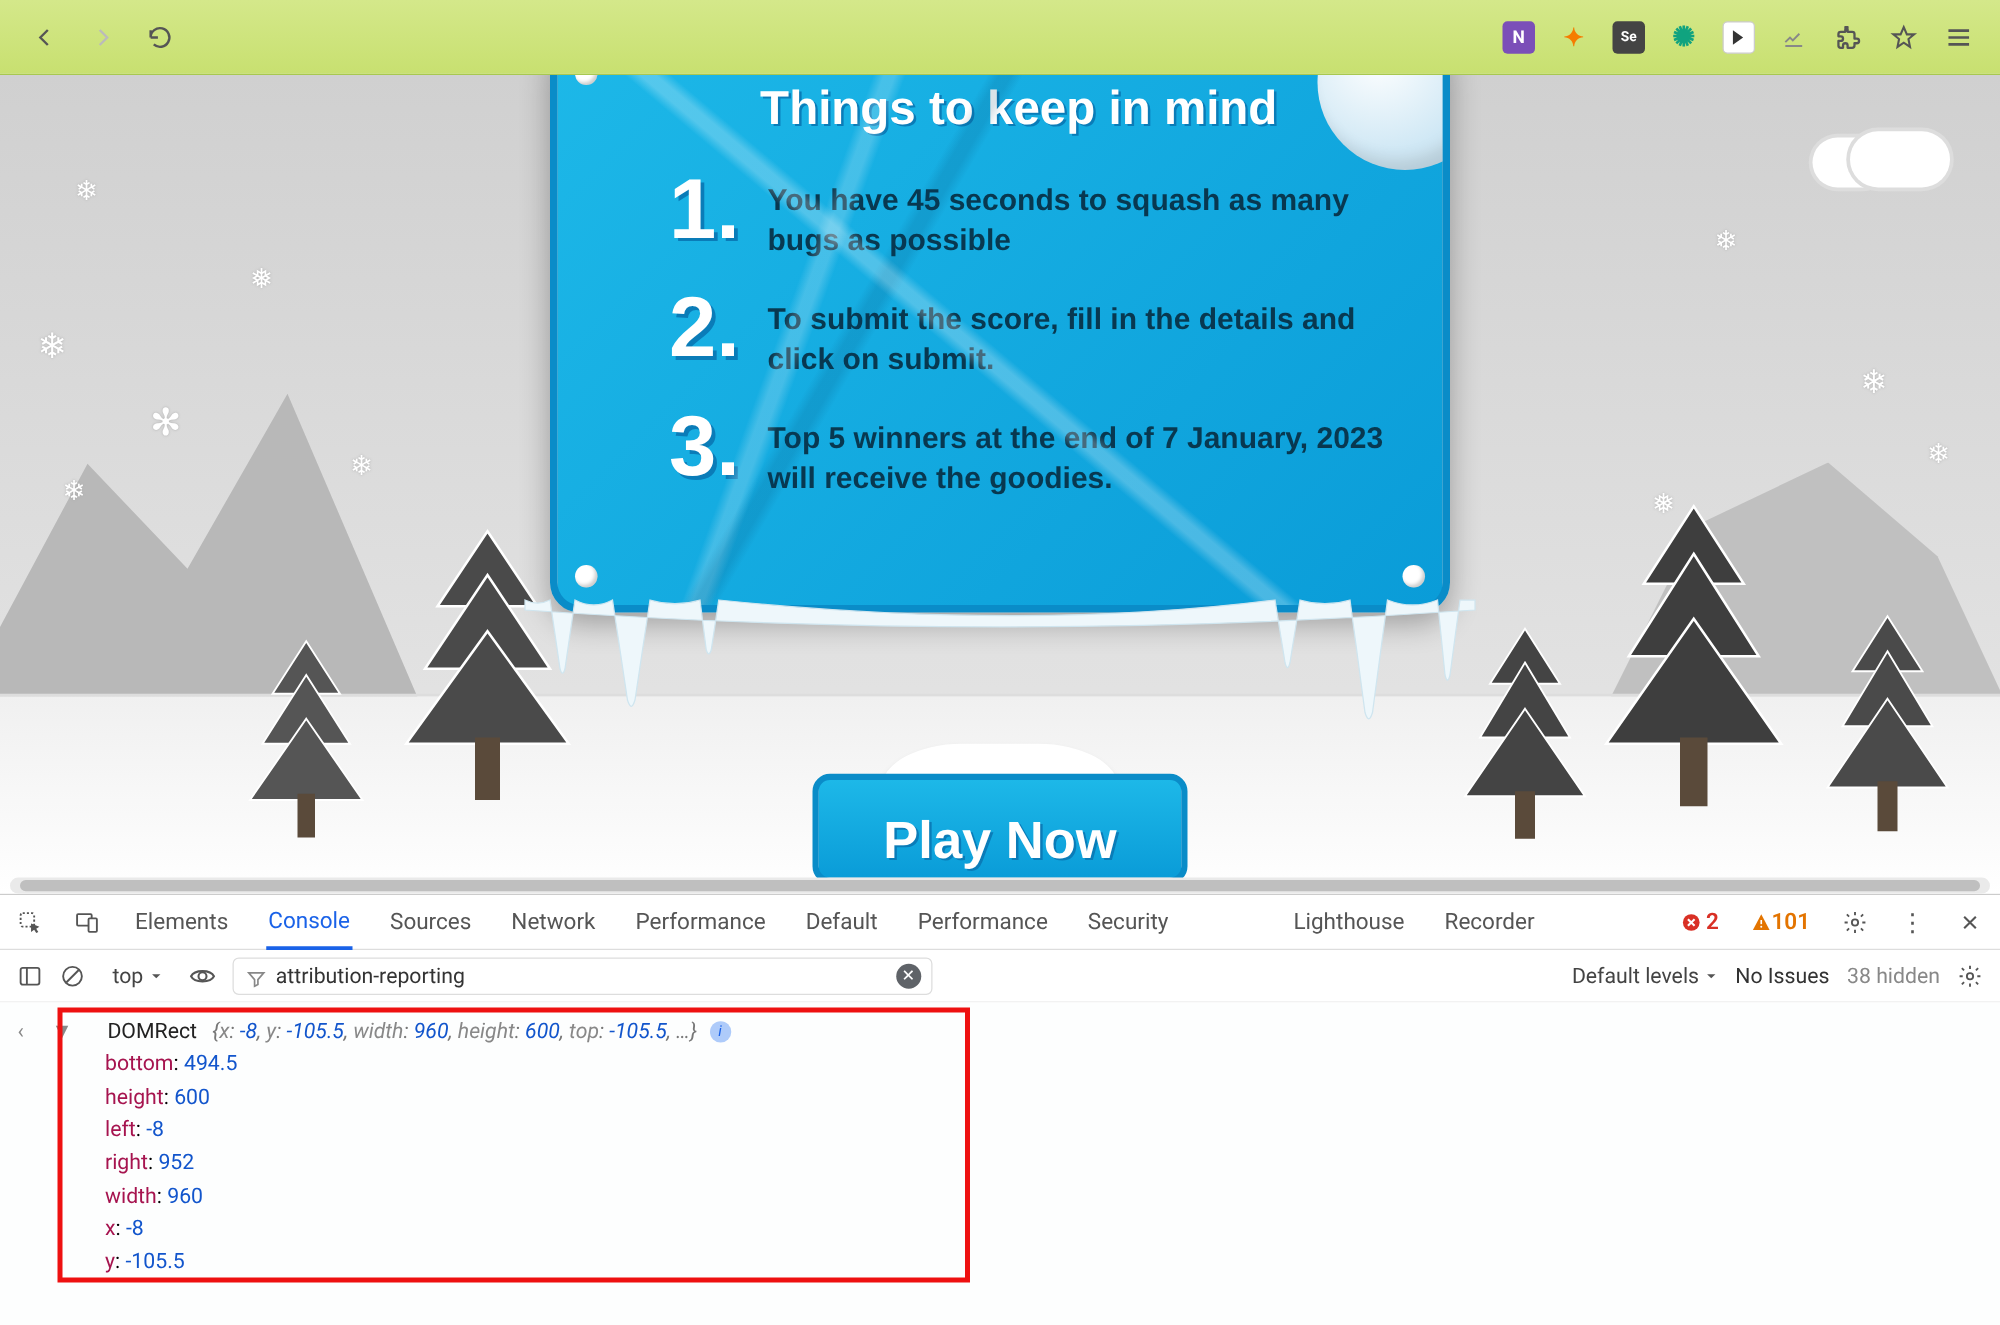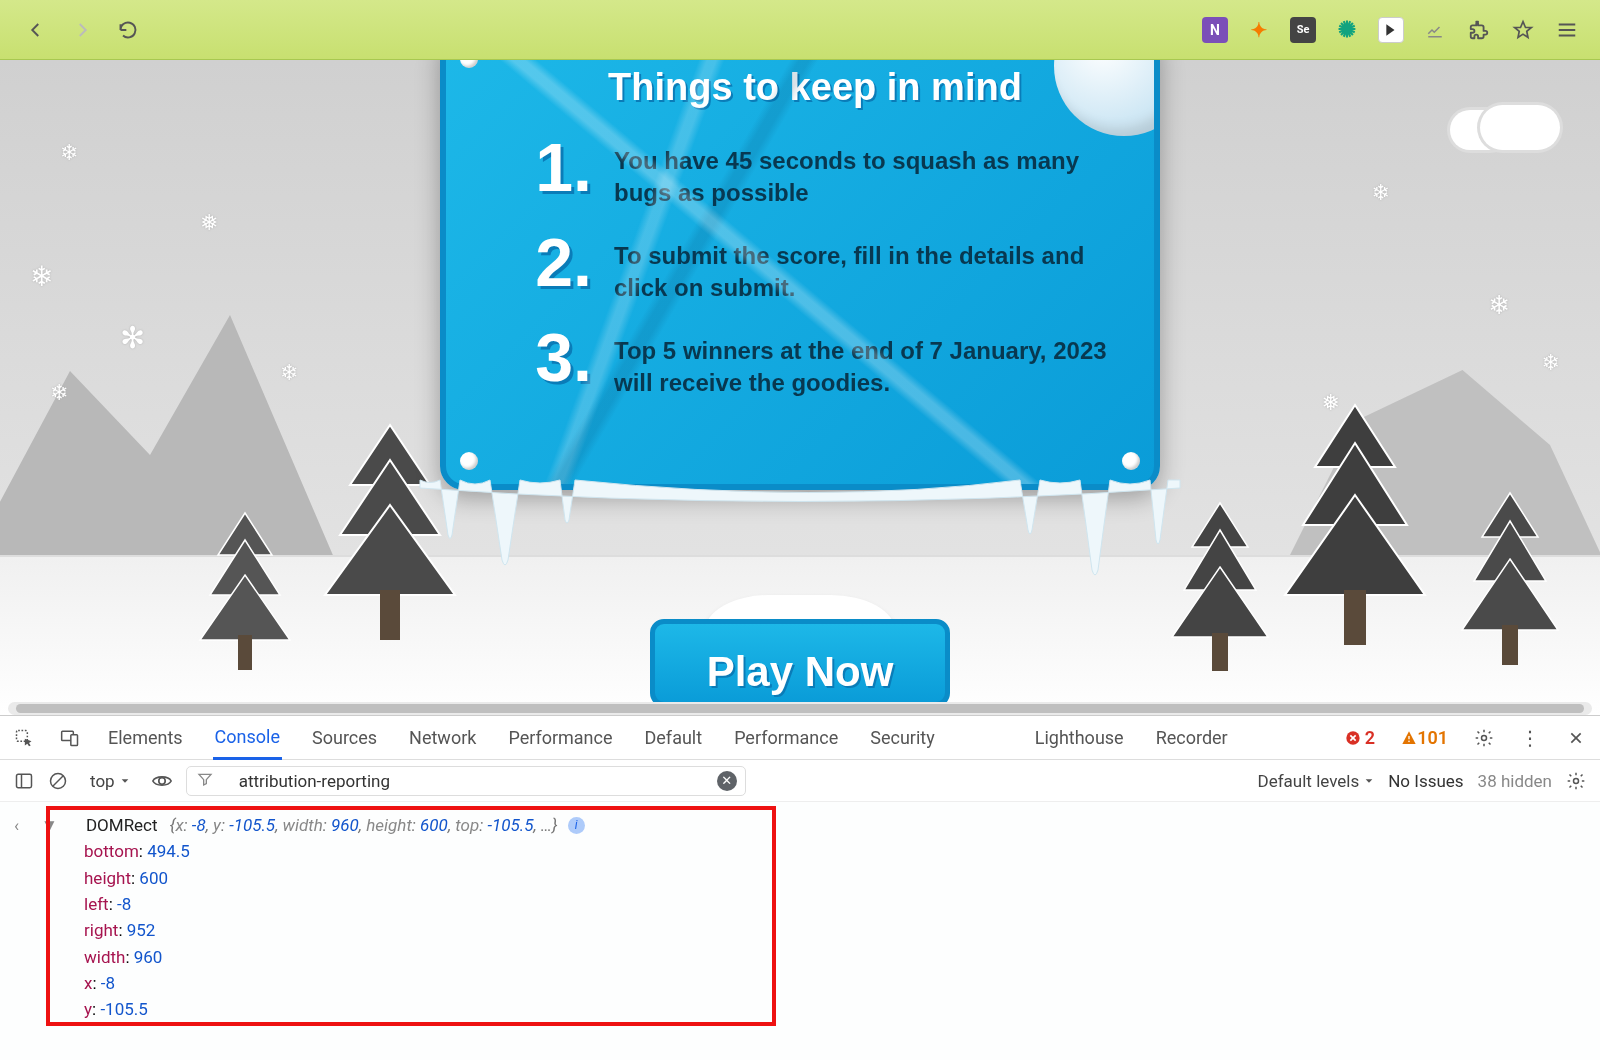--- a/index.html
+++ b/index.html
@@ -53,21 +53,21 @@
 .dt-tabs { height:44px; display:flex; align-items:center; padding:0 14px; gap:26px; border-bottom:1px solid #ddd; font-size:18px; color:#555; }
 .dt-tabs .tab { cursor:pointer; padding:10px 2px; }
 .dt-tabs .tab.active { color:#1a62e8; border-bottom:3px solid #1a62e8; }
 .dt-tabs .spacer { flex:1; }
 .dt-tabs .err { color:#d93025; font-weight:600; display:flex; align-items:center; gap:4px; }
 .dt-tabs .warn { color:#e37400; font-weight:600; display:flex; align-items:center; gap:0; }
 .dt-ic { width:20px; height:20px; display:flex; align-items:center; justify-content:center; }
 
 .con-bar { height:42px; display:flex; align-items:center; padding:0 14px; gap:14px; border-bottom:1px solid #eee; font-size:17px; color:#444; }
 .con-bar .ctx { display:flex; align-items:center; gap:5px; padding:3px 8px; }
-.con-bar .flt { flex:0 0 560px; max-width:780px; display:flex; align-items:flex-start; gap:26px; background:#fff; border:1px solid #ddd; border-radius:5px; padding:4px 8px 4px 10px; }
+.con-bar .flt { flex:0 0 560px; max-width:780px; display:flex; align-items:flex-end; gap:8px; background:#fff; border:1px solid #ddd; border-radius:5px; padding:4px 8px 4px 10px; }
 .con-bar .flt input { border:none; outline:none; flex:1; font-size:17px; color:#333; }
 .con-bar .clr { width:20px; height:20px; border-radius:50%; background:#5f6368; color:#fff; display:flex; align-items:center; justify-content:center; font-size:13px; cursor:pointer; }
 .con-bar .lvl { display:flex; align-items:center; gap:5px; }
 .con-bar .noiss { color:#333; }
 .con-bar .hidden { color:#888; }
 .con-bar .spacer2 { flex:1; }
 
 .con-out { flex:1; padding:10px 14px; font-family:Menlo,Consolas,monospace; font-size:17px; line-height:1.55; position:relative; background:#fdfefe; overflow:hidden; }
 .redbox { position:absolute; left:46px; top:4px; width:730px; height:220px; border:4px solid #e11; pointer-events:none; }
 .row1 { display:flex; gap:6px; }

